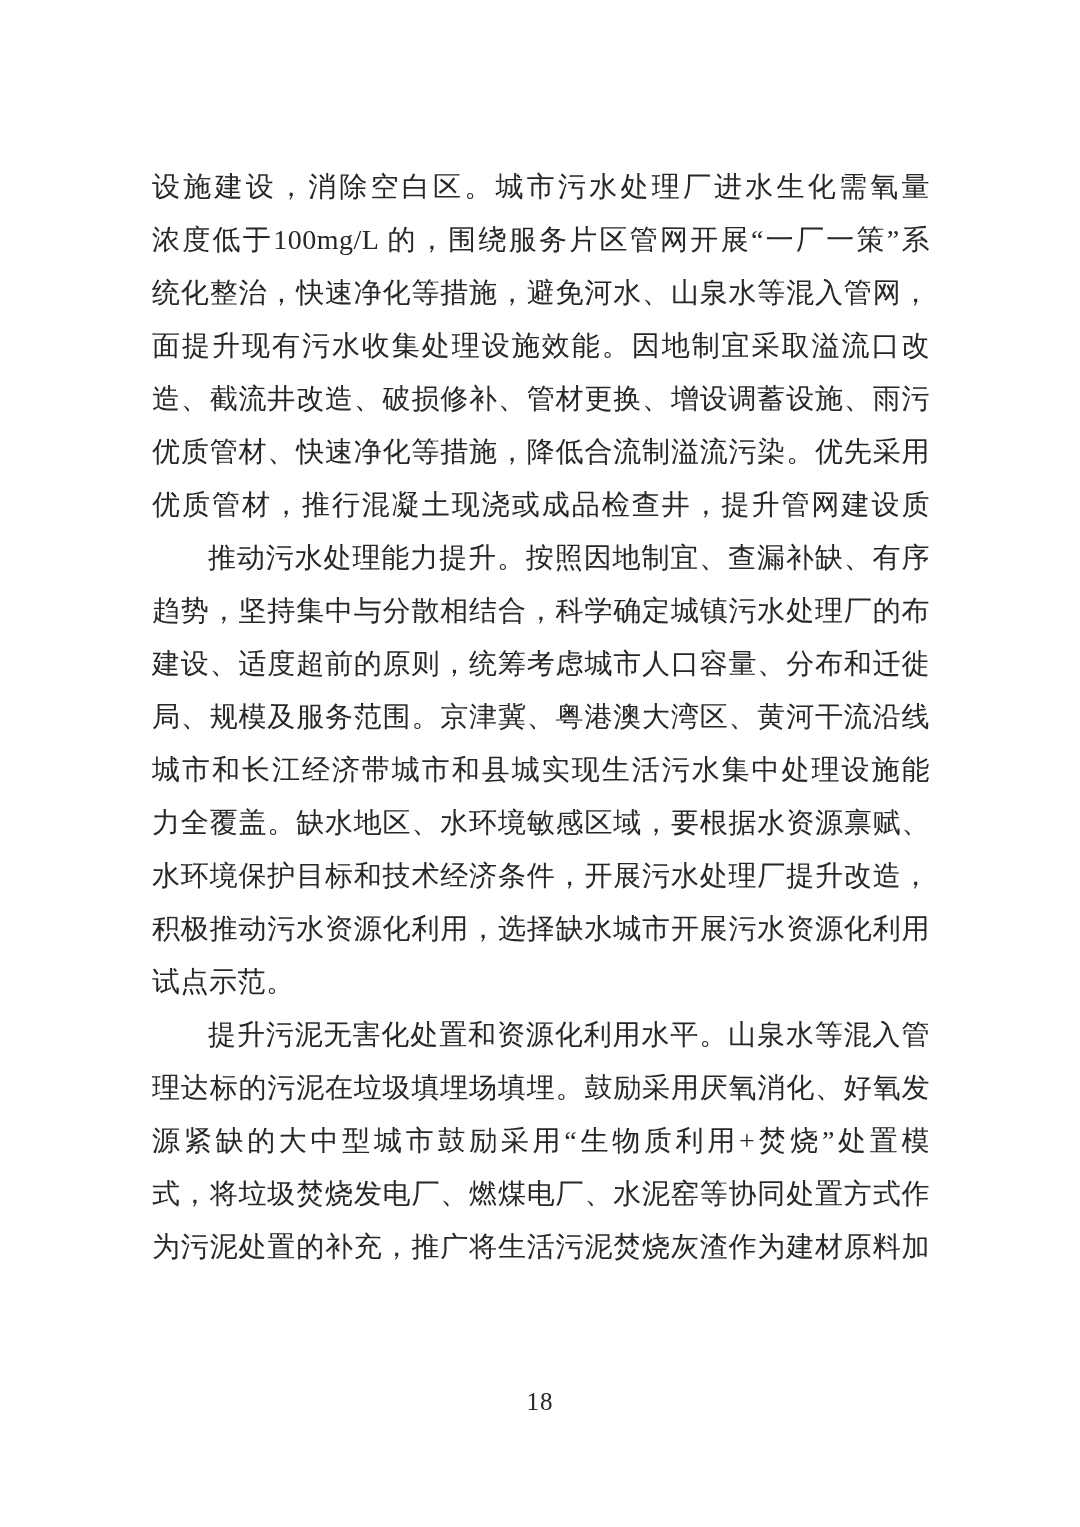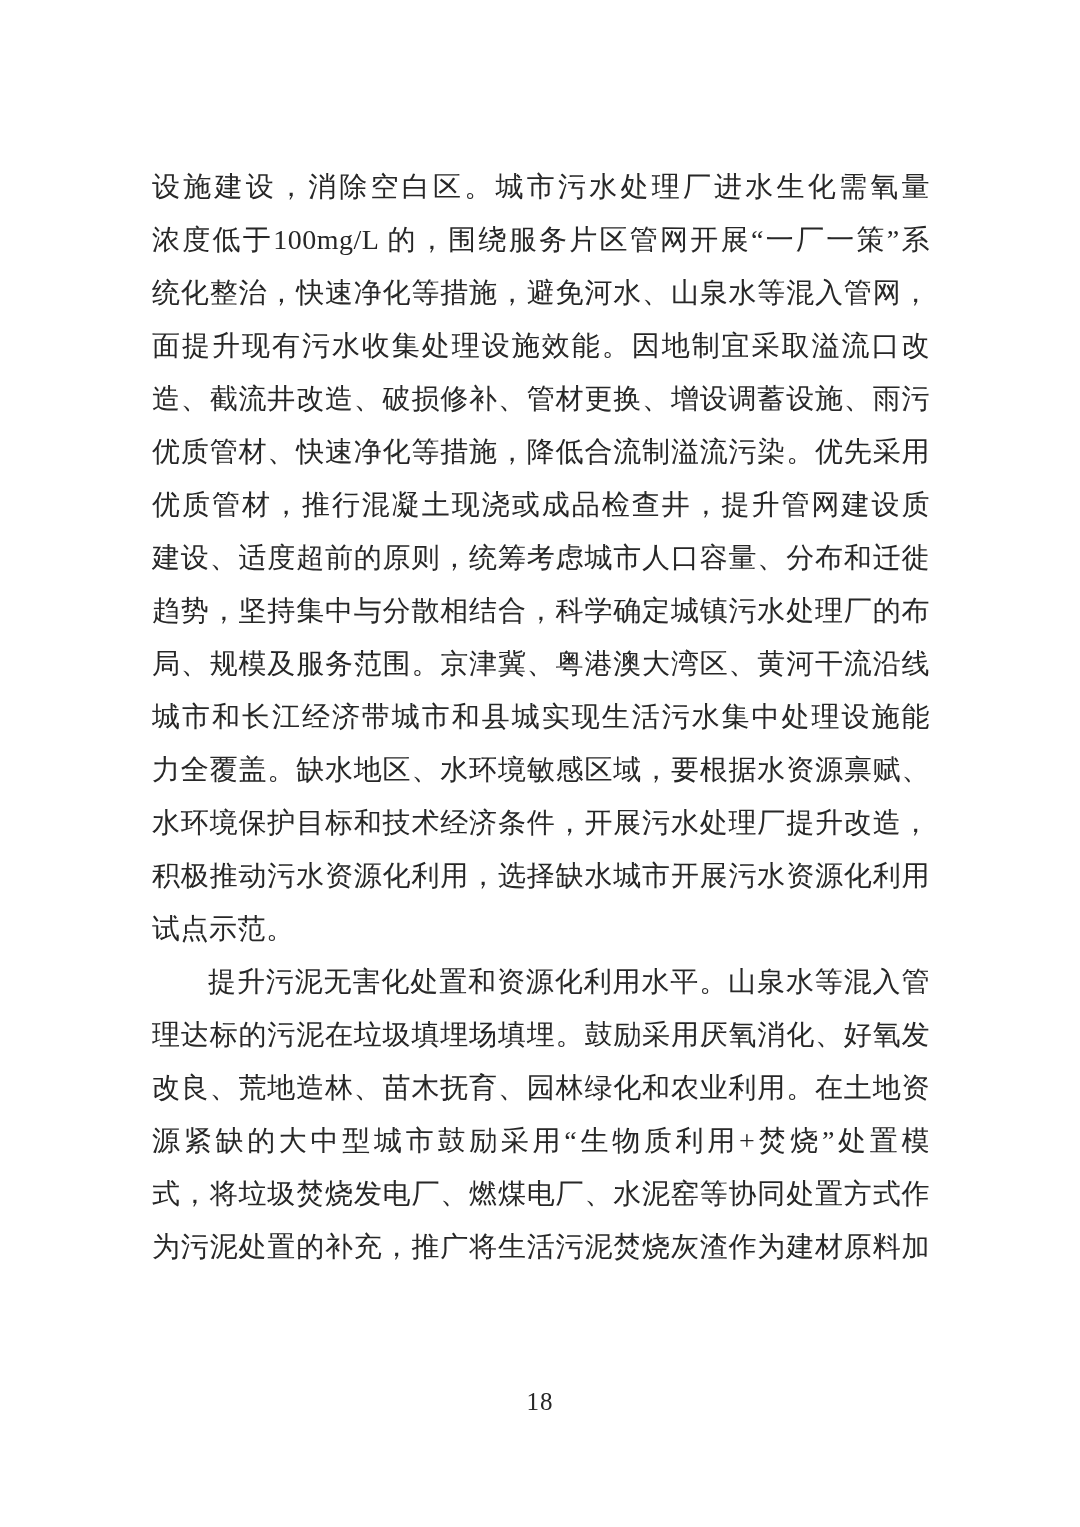--- a/index.html
+++ b/index.html
@@ -62,33 +62,33 @@
       <div class="paragraph">
         <div class="line">设施建设，消除空白区。城市污水处理厂进水生化需氧量(BOD)</div>
         <div class="line">浓度低于100mg/L 的，围绕服务片区管网开展“一厂一策”系</div>
         <div class="line">统化整治，快速净化等措施，避免河水、山泉水等混入管网，全</div>
         <div class="line">面提升现有污水收集处理设施效能。因地制宜采取溢流口改</div>
         <div class="line">造、截流井改造、破损修补、管材更换、增设调蓄设施、雨污</div>
         <div class="line">优质管材、快速净化等措施，降低合流制溢流污染。优先采用</div>
         <div class="line">优质管材，推行混凝土现浇或成品检查井，提升管网建设质量。</div>
       </div>
       <div class="paragraph">
+        <div class="line indent">推动污水处理能力提升。按照因地制宜、查漏补缺、有序</div>
+        <div class="line">趋势，坚持集中与分散相结合，科学确定城镇污水处理厂的布</div>
         <div class="line">建设、适度超前的原则，统筹考虑城市人口容量、分布和迁徙</div>
-        <div class="line">趋势，坚持集中与分散相结合，科学确定城镇污水处理厂的布</div>
         <div class="line">局、规模及服务范围。京津冀、粤港澳大湾区、黄河干流沿线</div>
         <div class="line">城市和长江经济带城市和县城实现生活污水集中处理设施能</div>
         <div class="line">力全覆盖。缺水地区、水环境敏感区域，要根据水资源禀赋、</div>
         <div class="line">水环境保护目标和技术经济条件，开展污水处理厂提升改造，</div>
         <div class="line">积极推动污水资源化利用，选择缺水城市开展污水资源化利用</div>
         <div class="line flush-left">试点示范。</div>
       </div>
       <div class="paragraph">
         <div class="line indent">提升污泥无害化处置和资源化利用水平。山泉水等混入管网</div>
         <div class="line">理达标的污泥在垃圾填埋场填埋。鼓励采用厌氧消化、好氧发</div>
-        <div class="line">改良、荒地造林、苗木抚育、园林绿化和农业利用。在土地资</div>
         <div class="line">源紧缺的大中型城市鼓励采用“生物质利用+焚烧”处置模</div>
         <div class="line">式，将垃圾焚烧发电厂、燃煤电厂、水泥窑等协同处置方式作</div>
         <div class="line">为污泥处置的补充，推广将生活污泥焚烧灰渣作为建材原料加</div>
       </div>
     </div>
   <div class="page-footer">
     <span class="page-number">18</span>
   </div>
 </div>
 

